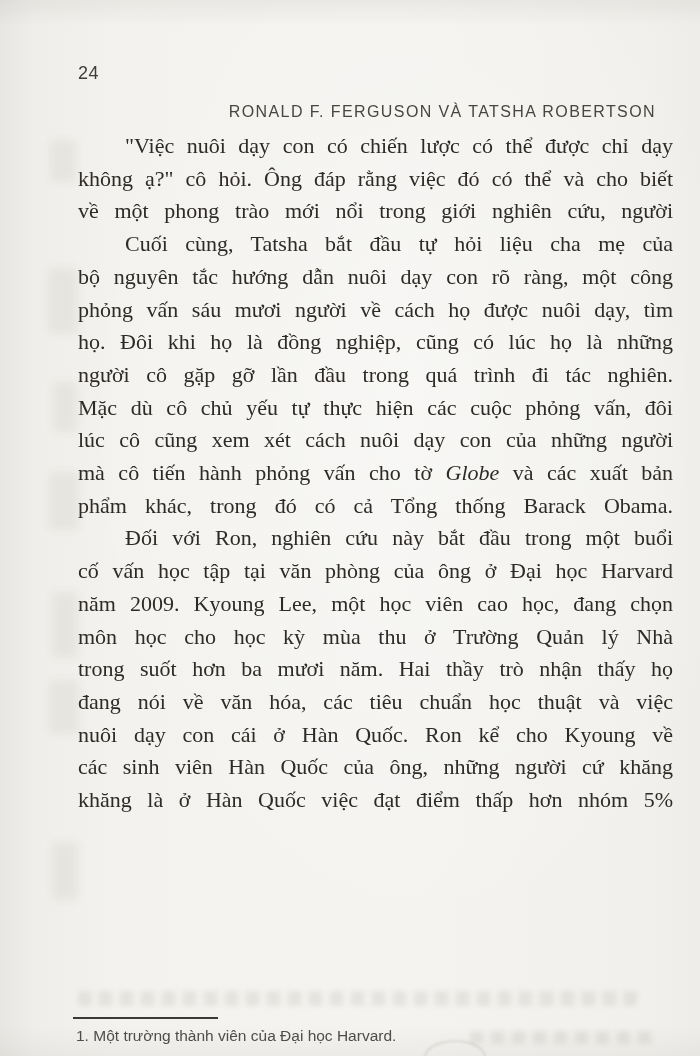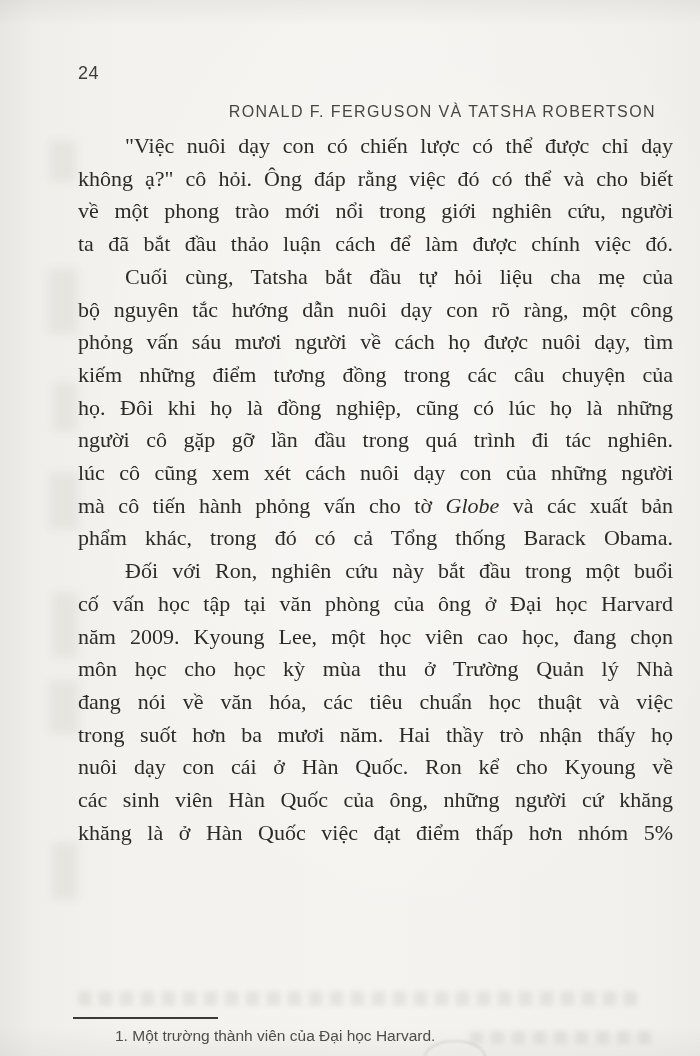--- a/index.html
+++ b/index.html
@@ -42,21 +42,21 @@
   .line.first{text-indent:47px;}
   .run-i{font-style:italic;}
   .run-sup{font-size:13px;vertical-align:7px;}
   .footnote-rule{
     position:absolute;left:73px;top:1017px;width:145px;height:2px;
     background:#3c3a36;
   }
   .footnote{
     position:absolute;left:76px;top:1026px;width:560px;
     font-family:"Liberation Sans","DejaVu Sans",sans-serif;
-    font-size:15.5px;color:#4f4d4a;line-height:20px;margin-left:39px;
+    font-size:15.5px;color:#4f4d4a;line-height:20px;
   }
   
   .ghost{
     position:absolute;pointer-events:none;
     background:repeating-linear-gradient(90deg,
       rgba(126,119,106,0.16) 0 13px, rgba(126,119,106,0.02) 13px 21px);
     filter:blur(2.5px);border-radius:4px;opacity:.75;
   }
   .ghost.soft{background:rgba(128,121,108,0.12);filter:blur(4px);}
   .ghost.ring{
@@ -82,40 +82,39 @@
   <header class="running-header">
     <span class="page-number">24</span>
     <span class="running-title">RONALD F. FERGUSON VÀ TATSHA ROBERTSON</span>
   </header>
 
   <main class="body-text">
     <div class="para">
         <div class="line first">"Việc nuôi dạy con có chiến lược có thể được chỉ dạy</div>
         <div class="line">không ạ?" cô hỏi. Ông đáp rằng việc đó có thể và cho biết</div>
         <div class="line">về một phong trào mới nổi trong giới nghiên cứu, người</div>
-        <div class="line">ta đã bắt đầu thảo luận cách để làm được chính việc đó.</div>
       </div>
     <div class="para">
         <div class="line first">Cuối cùng, Tatsha bắt đầu tự hỏi liệu cha mẹ của</div>
         <div class="line">bộ nguyên tắc hướng dẫn nuôi dạy con rõ ràng, một công</div>
         <div class="line">phỏng vấn sáu mươi người về cách họ được nuôi dạy, tìm</div>
-        <div class="line">kiếm những điểm tương đồng trong các câu chuyện của</div>
         <div class="line">họ. Đôi khi họ là đồng nghiệp, cũng có lúc họ là những</div>
         <div class="line">người cô gặp gỡ lần đầu trong quá trình đi tác nghiên.</div>
+        <div class="line">Mặc dù cô chủ yếu tự thực hiện các cuộc phỏng vấn, đôi</div>
         <div class="line">lúc cô cũng xem xét cách nuôi dạy con của những người</div>
         <div class="line">mà cô tiến hành phỏng vấn cho tờ <span class="run-i">Globe</span> và các xuất bản</div>
         <div class="line">phẩm khác, trong đó có cả Tổng thống Barack Obama.</div>
       </div>
     <div class="para">
         <div class="line first">Đối với Ron, nghiên cứu này bắt đầu trong một buổi</div>
         <div class="line">cố vấn học tập tại văn phòng của ông ở Đại học Harvard</div>
         <div class="line">năm 2009. Kyoung Lee, một học viên cao học, đang chọn</div>
         <div class="line">môn học cho học kỳ mùa thu ở Trường Quản lý Nhà</div>
+        <div class="line">trong suốt hơn ba mươi năm. Hai thầy trò nhận thấy họ</div>
         <div class="line">đang nói về văn hóa, các tiêu chuẩn học thuật và việc</div>
-        <div class="line">trong suốt hơn ba mươi năm. Hai thầy trò nhận thấy họ</div>
         <div class="line">nuôi dạy con cái ở Hàn Quốc. Ron kể cho Kyoung về</div>
         <div class="line">các sinh viên Hàn Quốc của ông, những người cứ khăng</div>
         <div class="line">khăng là ở Hàn Quốc việc đạt điểm thấp hơn nhóm 5%</div>
       </div>
   </main>
 
   <div class="ghost" style="left:78px;top:991px;width:560px;height:15px;"></div>
   <div class="ghost" style="left:470px;top:1031px;width:186px;height:13px;"></div>
   <div class="ghost ring" style="left:424px;top:1040px;width:58px;height:30px;"></div>
 

